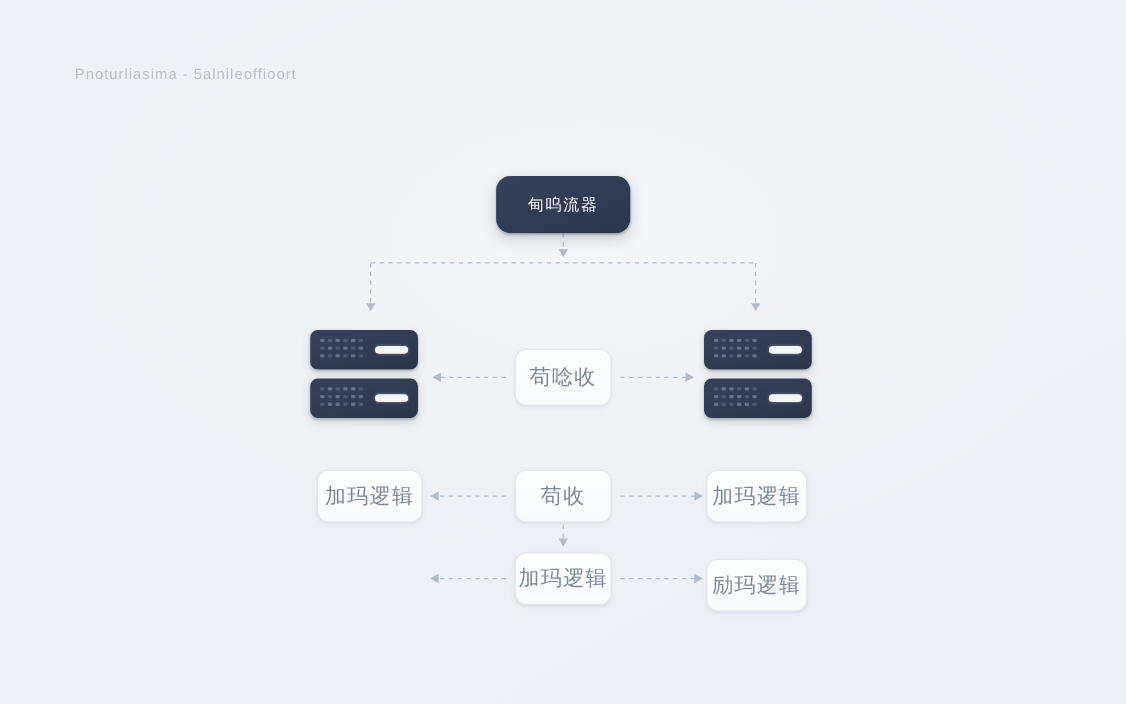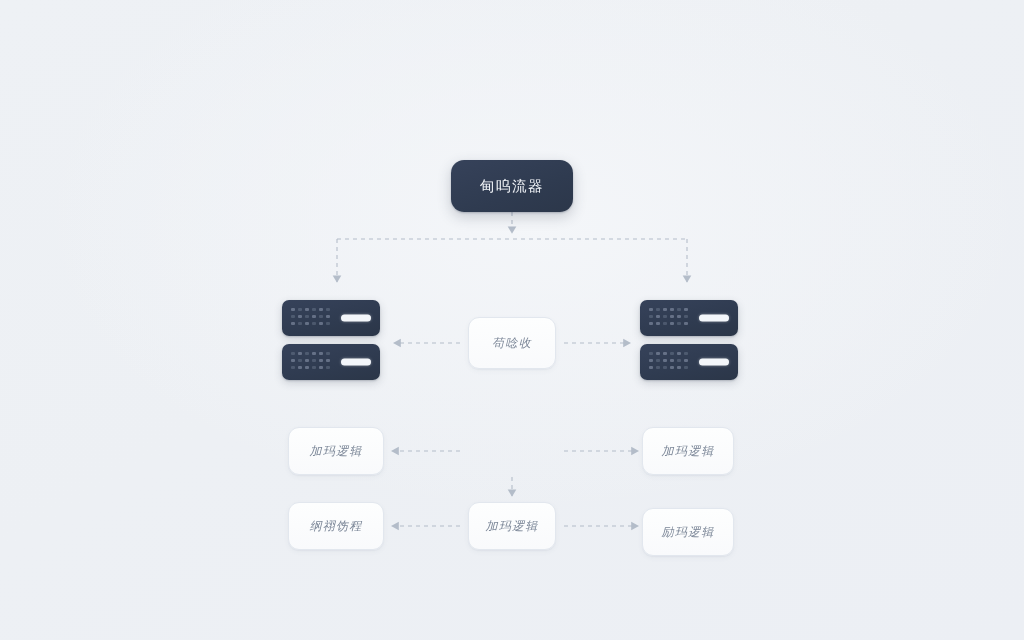--- a/index.html
+++ b/index.html
@@ -86,26 +86,25 @@
 
   
   .card {
     background: linear-gradient(180deg, #fdfefe 0%, #f9fafc 100%);
     border: 1px solid #e2e7ee;
     border-radius: 11px;
     box-shadow: 0 2px 5px rgba(90,105,130,0.055), 0 1px 1px rgba(90,105,130,0.05);
   }
   .card .node-label {
     color: #7c8798;
-    font-size: 12px;
+    font-size: 19px;
     font-weight: 500;
     letter-spacing: 1.3px;
     filter: blur(0.35px);
     white-space: nowrap;
-    font-style: italic;
   }
 
   .node-hub   { width: 88px;  height: 52px; left: 468px; top: 317px; }
 
   .node-r3-l  { width: 96px;  height: 48px; left: 288px; top: 427px; }
   .node-r3-c  { width: 88px;  height: 48px; left: 468px; top: 427px; }
   .node-r3-r  { width: 92px;  height: 48px; left: 642px; top: 427px; }
 
   .node-r4-l  { width: 96px;  height: 48px; left: 288px; top: 502px; }
   .node-r4-c  { width: 88px;  height: 48px; left: 468px; top: 502px; }
@@ -160,20 +159,21 @@
     background: #f3f6fa;
     box-shadow: 0 0 3px rgba(255,255,255,0.4);
   }
 </style>
 </head>
 <body>
 
 <div id="canvas">
 
   <div class="header">
+    <div class="page-subtitle">Pnoturliasima - 5alnileoffioort</div>
   </div>
 
   <svg class="wires" width="1024" height="640" viewBox="0 0 1024 640">
     <defs>
       <marker id="arrow-down" markerWidth="11" markerHeight="11" refX="5.5" refY="8.6" orient="0" markerUnits="userSpaceOnUse">
         <path d="M1.2 2.2 L9.8 2.2 L5.5 9.4 Z" fill="#aab4c2"></path>
       </marker>
       <marker id="arrow-left" markerWidth="11" markerHeight="11" refX="8.6" refY="5.5" orient="0" markerUnits="userSpaceOnUse">
         <path d="M9.4 1.2 L9.4 9.8 L1.6 5.5 Z" fill="#aab4c2"></path>
       </marker>
@@ -305,27 +305,27 @@
     </div>
   </div>
 
   <div class="node card node-hub">
     <span class="node-label">苟唸收</span>
   </div>
 
   <div class="node card node-r3-l">
     <span class="node-label">加玛逻辑</span>
   </div>
+  <div class="node card node-r3-c">
+    <span class="node-label">苟收</span>
+  </div>
   <div class="node card node-r3-r">
     <span class="node-label">加玛逻辑</span>
   </div>
 
-  <div class="node card node-r4-l">
-    <span class="node-label">纲祤饬程</span>
-  </div>
   <div class="node card node-r4-c">
     <span class="node-label">加玛逻辑</span>
   </div>
   <div class="node card node-r4-r">
     <span class="node-label">励玛逻辑</span>
   </div>
 
 </div>
 
 </body></html>

